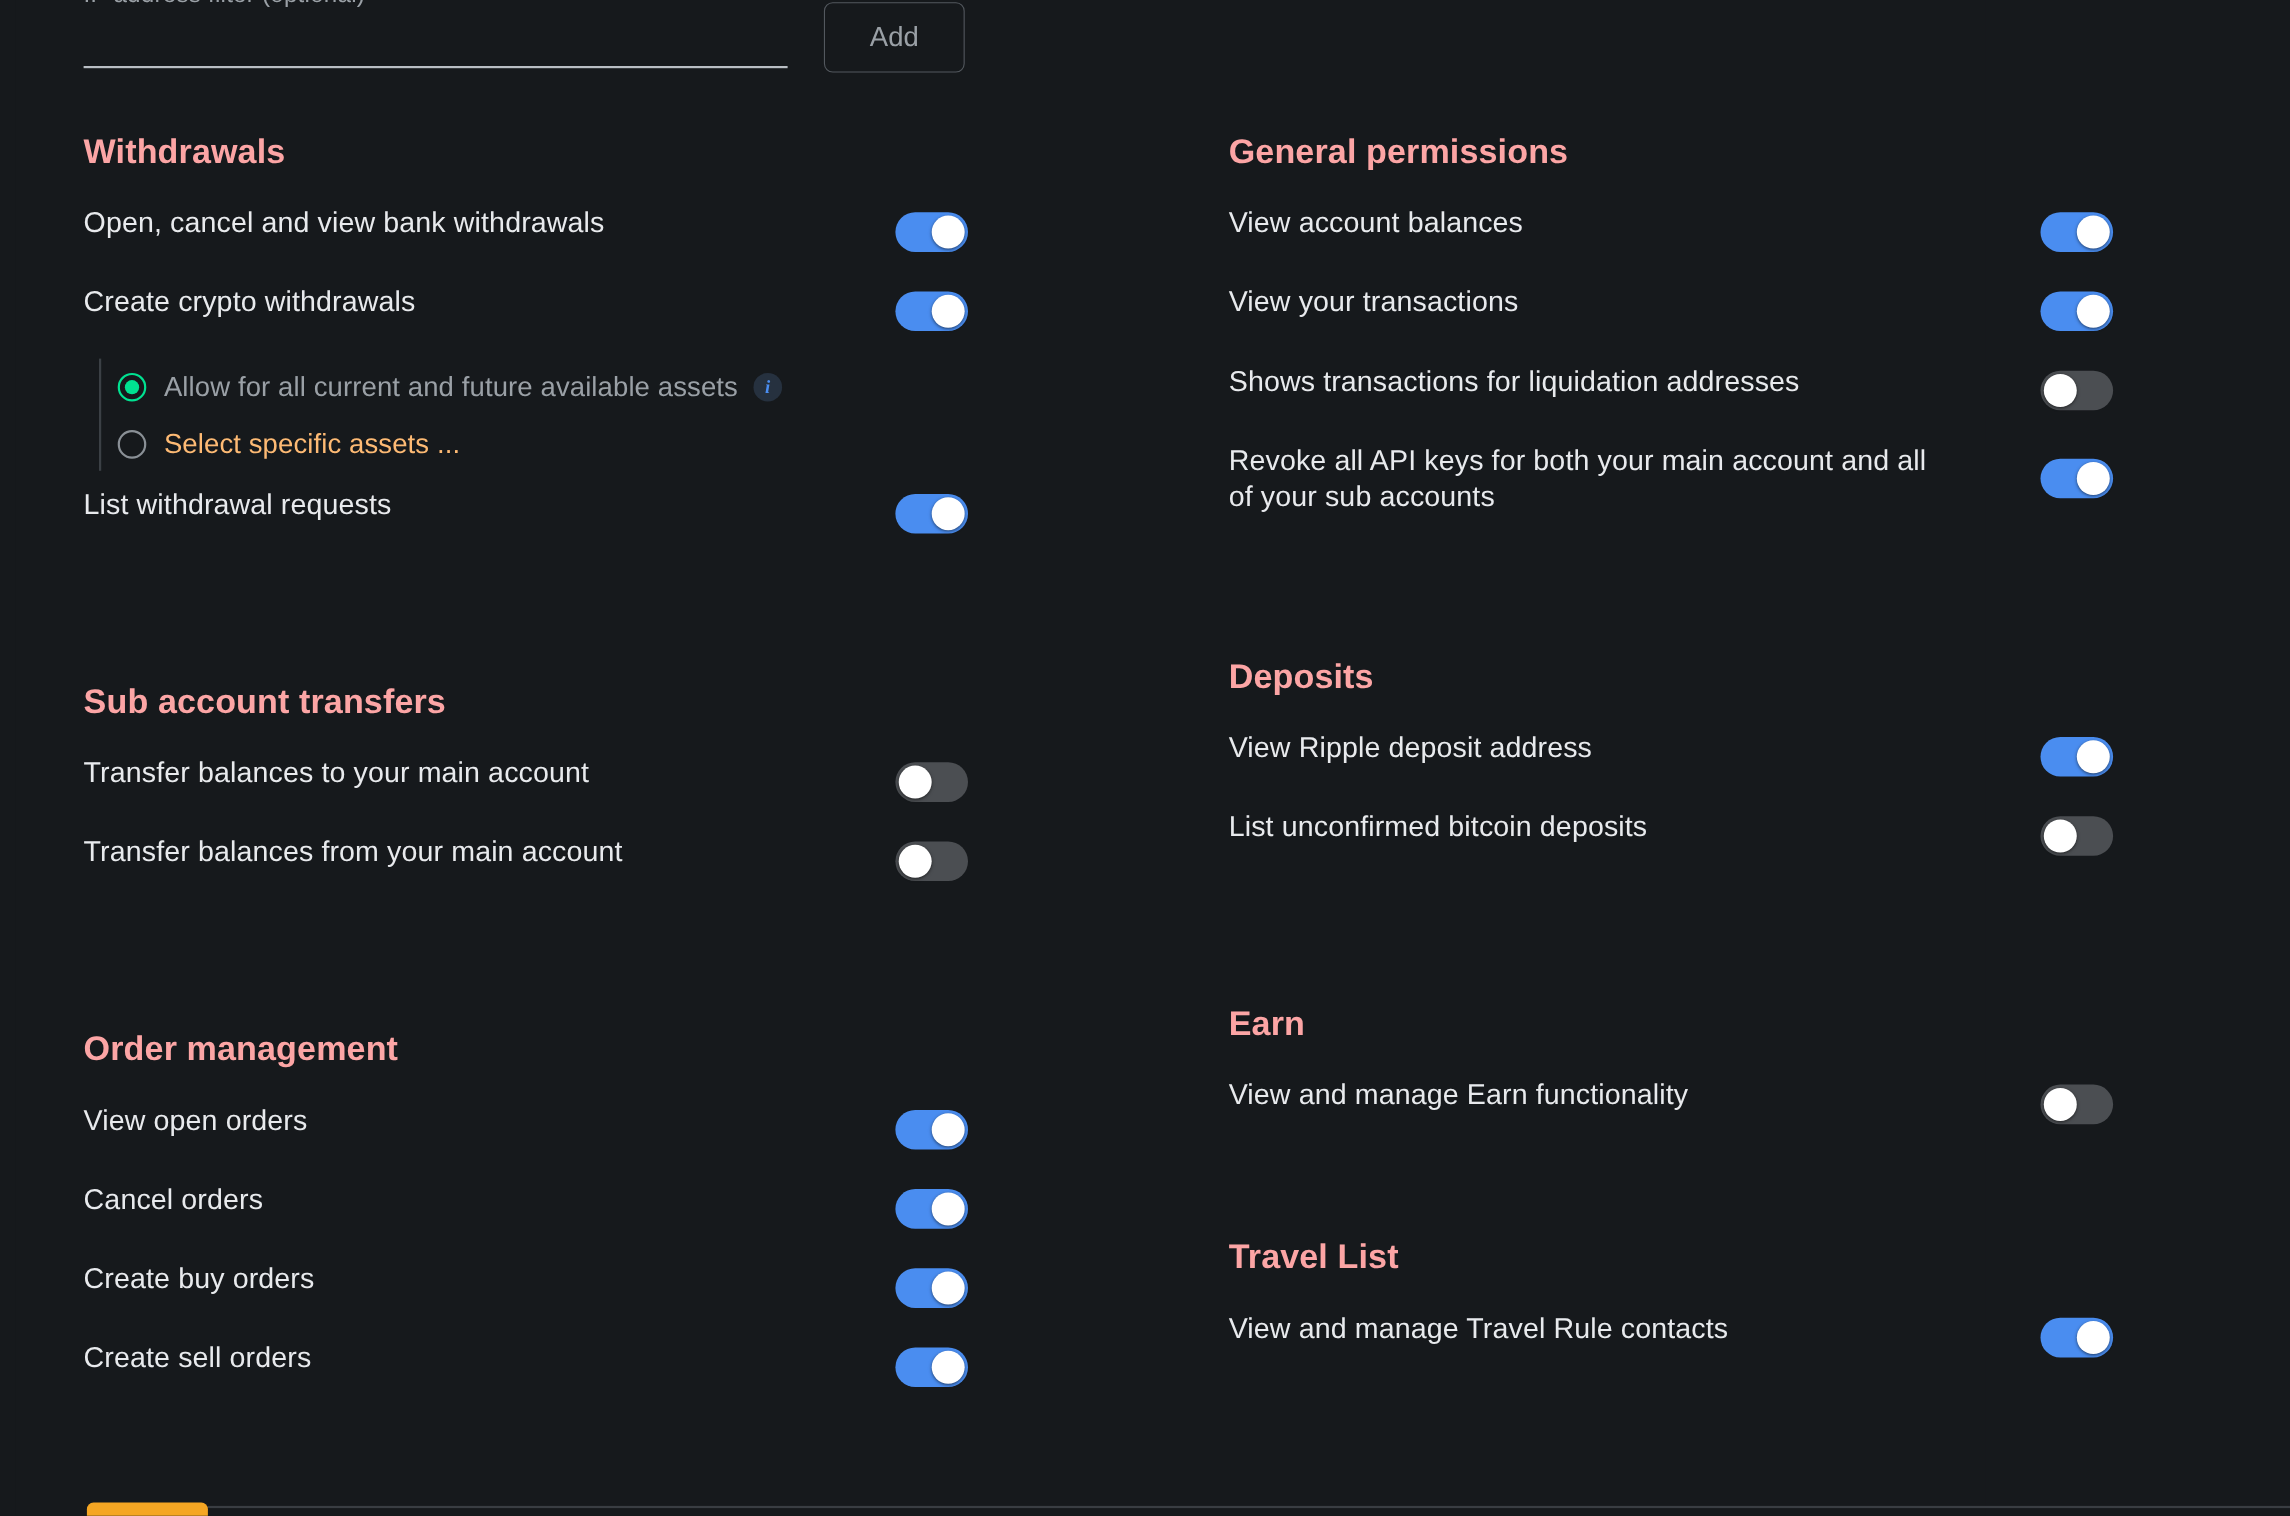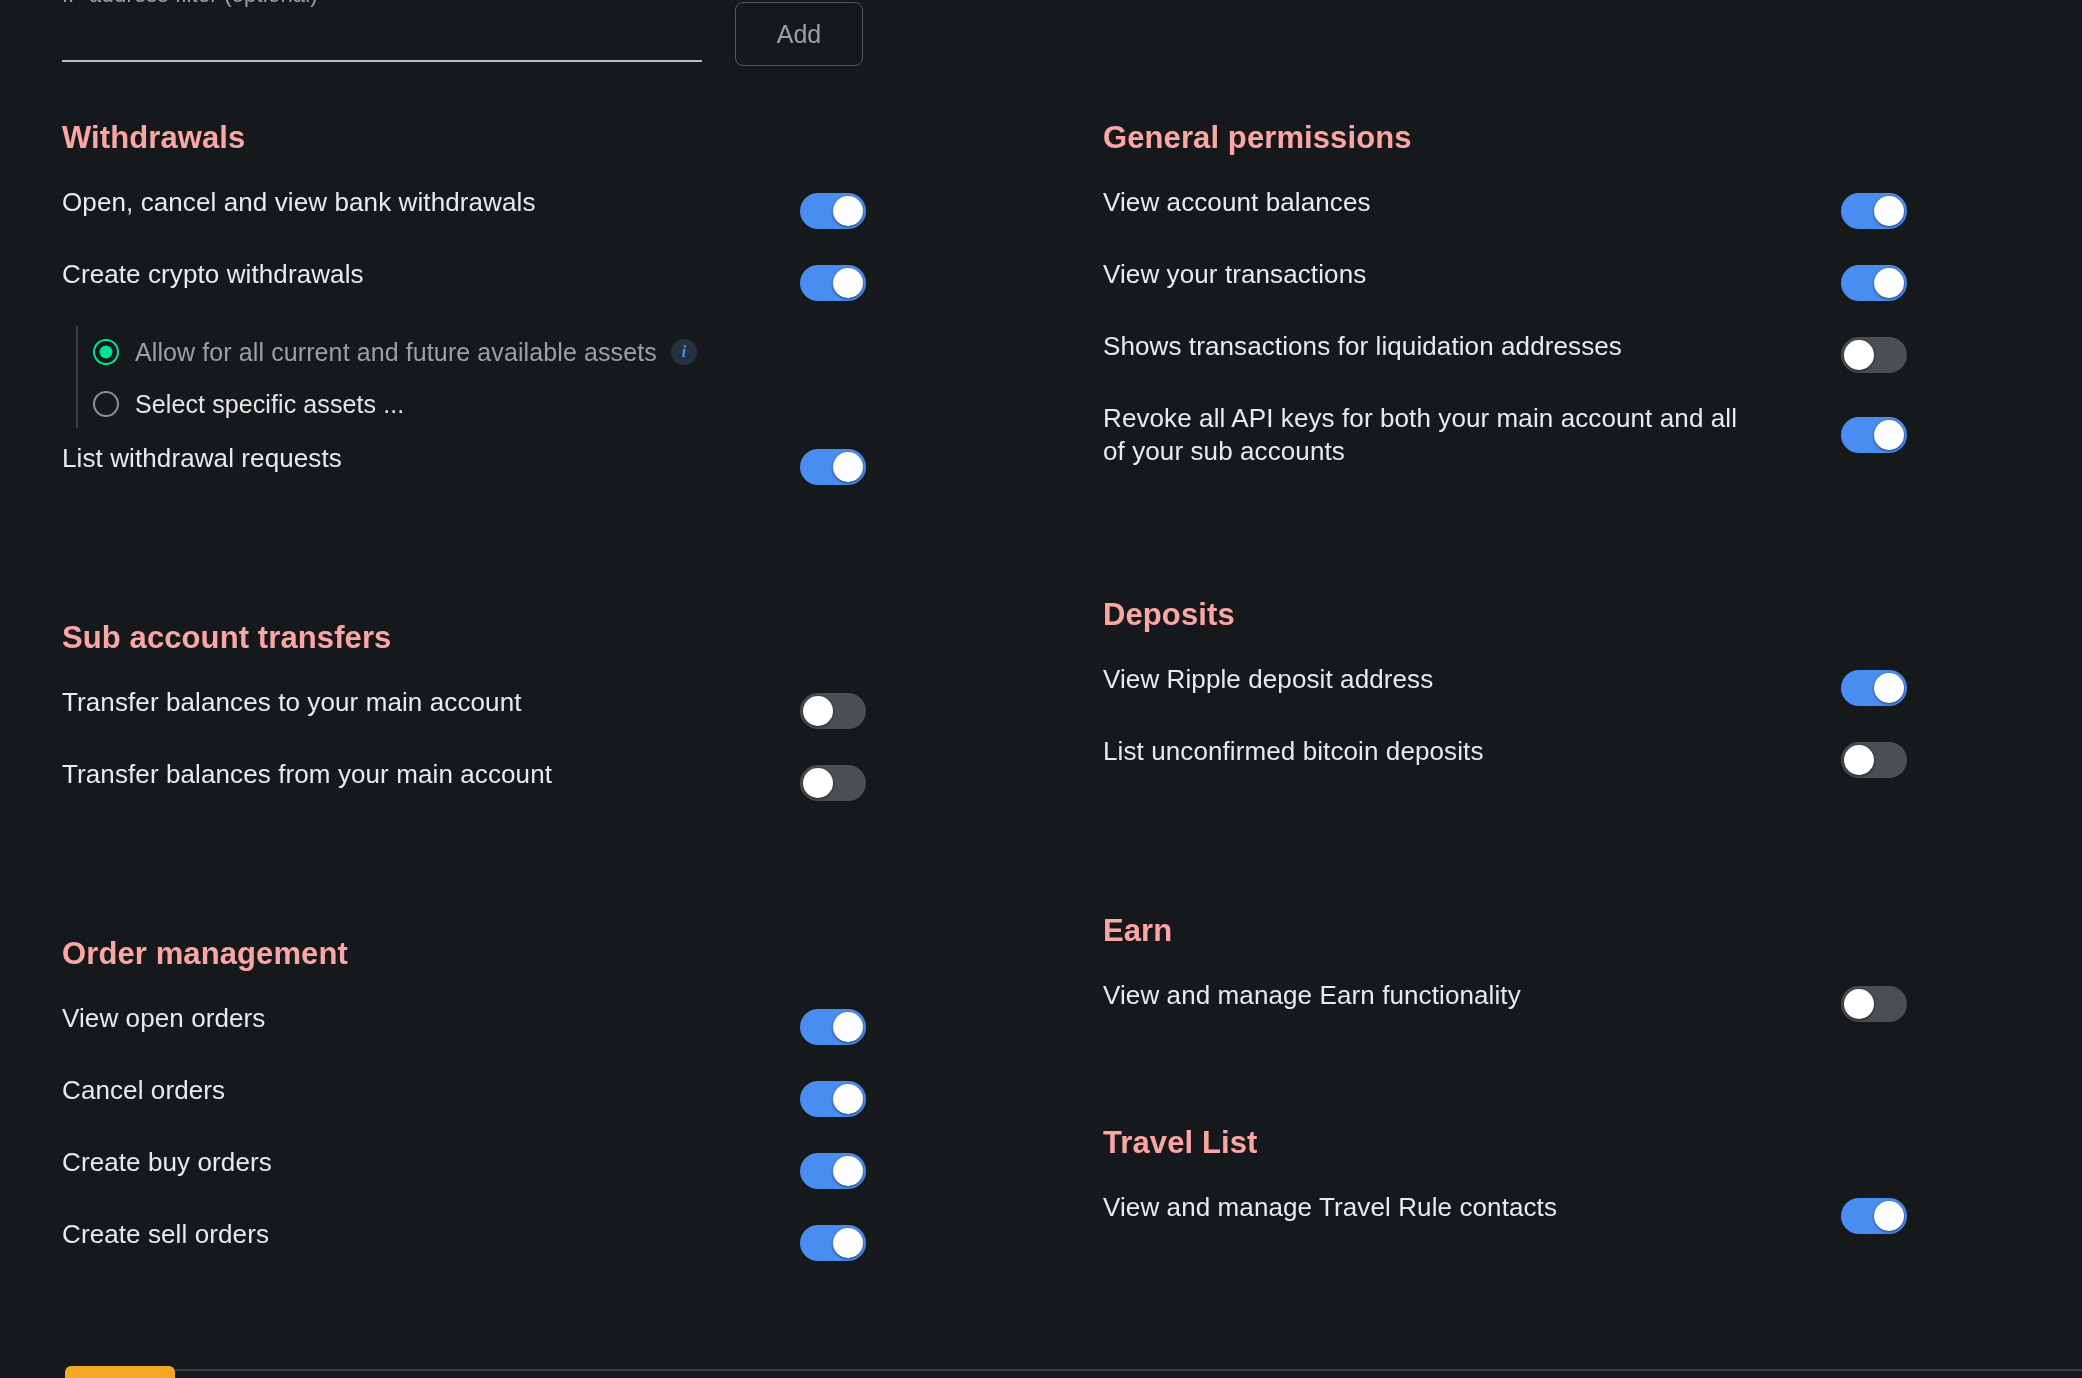--- a/index.html
+++ b/index.html
@@ -12,20 +12,21 @@
     font-family: "Liberation Sans", sans-serif;
     overflow: hidden;
   }
 
   .page {
     position: relative;
     width: 1791px;
     height: 1378px;
     background: #16191c;
     color: #e8eaed;
+    margin-left: 14px;
   }
 
   
   .ip-filter-row {
     position: absolute;
     left: 0;
     top: -18px;
     width: 2082px;
     height: 110px;
   }
@@ -179,21 +180,21 @@
     height: 13px;
     border-radius: 50%;
     background: #00e291;
   }
   .radio-label {
     font-size: 25px;
     color: #9aa0a6;
     letter-spacing: 0.1px;
   }
   .radio-label.link {
-    color: #e5e5e5;
+    color: #fdba74;
     cursor: pointer;
   }
   .info-icon {
     display: inline-flex;
     align-items: center;
     justify-content: center;
     width: 26px;
     height: 26px;
     border-radius: 50%;
     background: #26313f;

